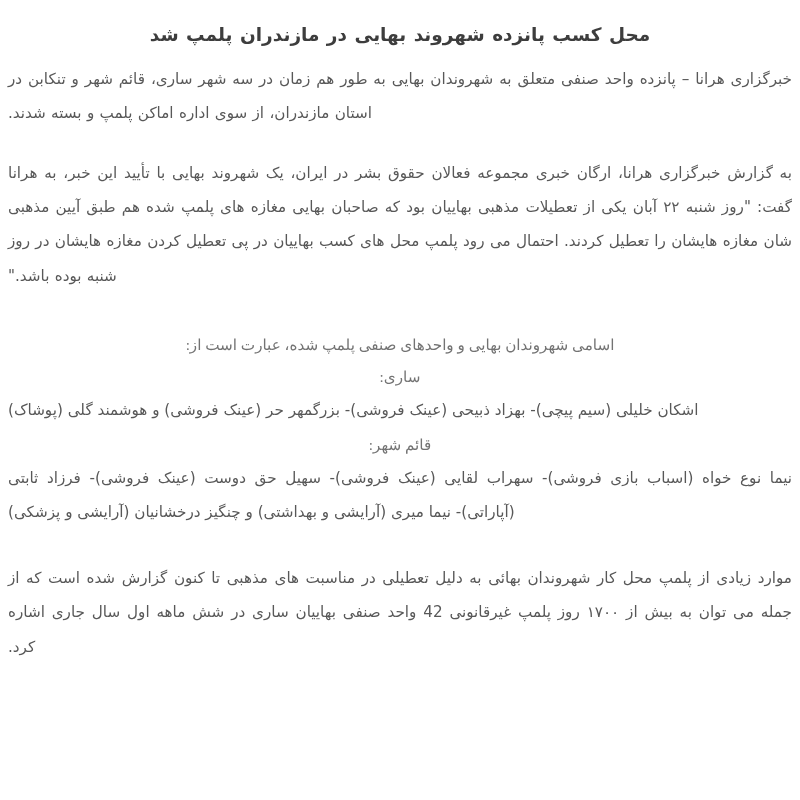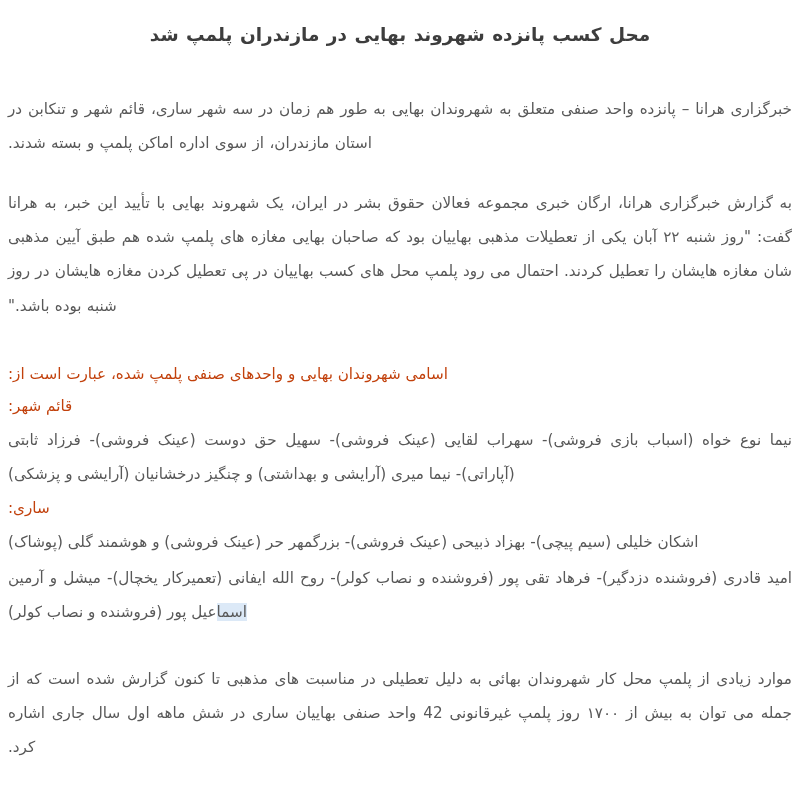--- a/index.html
+++ b/index.html
@@ -25,40 +25,41 @@
     text-align: center;
     font-size: 18.5px;
     font-weight: bold;
     color: #3d3d3d;
     line-height: 1.6;
     margin: 12px 0 0 0;
     letter-spacing: 0px;
     word-spacing: 1px;
   }
   .body-block {
-    margin-top: 42px;
+    margin-top: 12px;
   }
   .para {
     font-size: 15.2px;
     line-height: 2.25;
     color: #585858;
     text-align: justify;
     text-align-last: left;
     margin: 0 0 18px 0;
     word-spacing: 0.5px;
   }
   .para.tight {
     margin-bottom: 0;
   }
   .label-line {
     font-size: 15.2px;
     line-height: 2.1;
-    color: #c2410c;
-    text-align: left;
+    color: #737373;
+    text-align: center;
     margin: 0;
+    font-family: Liberation Serif, serif;
   }
   .names-line {
     font-size: 15.2px;
     line-height: 2.25;
     color: #585858;
     text-align: justify;
     text-align-last: left;
     margin: 0;
   }
   .city-group {
@@ -84,31 +85,30 @@
 
     <div class="gap-sm"></div>
 
     <p class="para">به گزارش خبرگزاری هرانا، ارگان خبری مجموعه فعالان حقوق بشر در ایران، یک شهروند بهایی با تأیید این خبر، به هرانا گفت: "روز شنبه ۲۲ آبان یکی از تعطیلات مذهبی بهاییان بود که صاحبان بهایی مغازه های پلمپ شده هم طبق آیین مذهبی شان مغازه هایشان را تعطیل کردند. احتمال می رود پلمپ محل های کسب بهاییان در پی تعطیل کردن مغازه هایشان در روز شنبه بوده باشد."</p>
 
     <div class="gap-md"></div>
 
     <p class="label-line">اسامی شهروندان بهایی و واحدهای صنفی پلمپ شده، عبارت است از:</p>
 
     <div class="city-group">
+      <p class="label-line">ساری:</p>
+      <p class="names-line">اشکان خلیلی (سیم پیچی)- بهزاد ذبیحی (عینک فروشی)- بزرگمهر حر (عینک فروشی) و هوشمند گلی (پوشاک)</p>
+    </div>
+
+    <div class="city-group">
       <p class="label-line">قائم شهر:</p>
       <p class="names-line">نیما نوع خواه (اسباب بازی فروشی)- سهراب لقایی (عینک فروشی)- سهیل حق دوست (عینک فروشی)- فرزاد ثابتی (آپاراتی)- نیما میری (آرایشی و بهداشتی) و چنگیز درخشانیان (آرایشی و پزشکی)</p>
     </div>
 
     <div class="city-group">
-      <p class="label-line">ساری:</p>
-      <p class="names-line">اشکان خلیلی (سیم پیچی)- بهزاد ذبیحی (عینک فروشی)- بزرگمهر حر (عینک فروشی) و هوشمند گلی (پوشاک)</p>
-    </div>
-
-    <div class="city-group">
-      <p class="names-line"><span>امید قادری (فروشنده دزدگیر)- فرهاد تقی پور (فروشنده و نصاب کولر)- روح الله ایفانی (تعمیرکار یخچال)- میشل و آرمین </span><span class="hl">اسما</span><span>عیل پور (فروشنده و نصاب کولر)</span></p>
     </div>
 
     <div class="gap-lg"></div>
 
     <p class="para tight">موارد زیادی از پلمپ محل کار شهروندان بهائی به دلیل تعطیلی در مناسبت های مذهبی تا کنون گزارش شده است که از جمله می توان به بیش از ۱۷۰۰ روز پلمپ غیرقانونی 42 واحد صنفی بهاییان ساری در شش ماهه اول سال جاری اشاره کرد.</p>
 
   </div>
 </div>
 
 </body></html>

